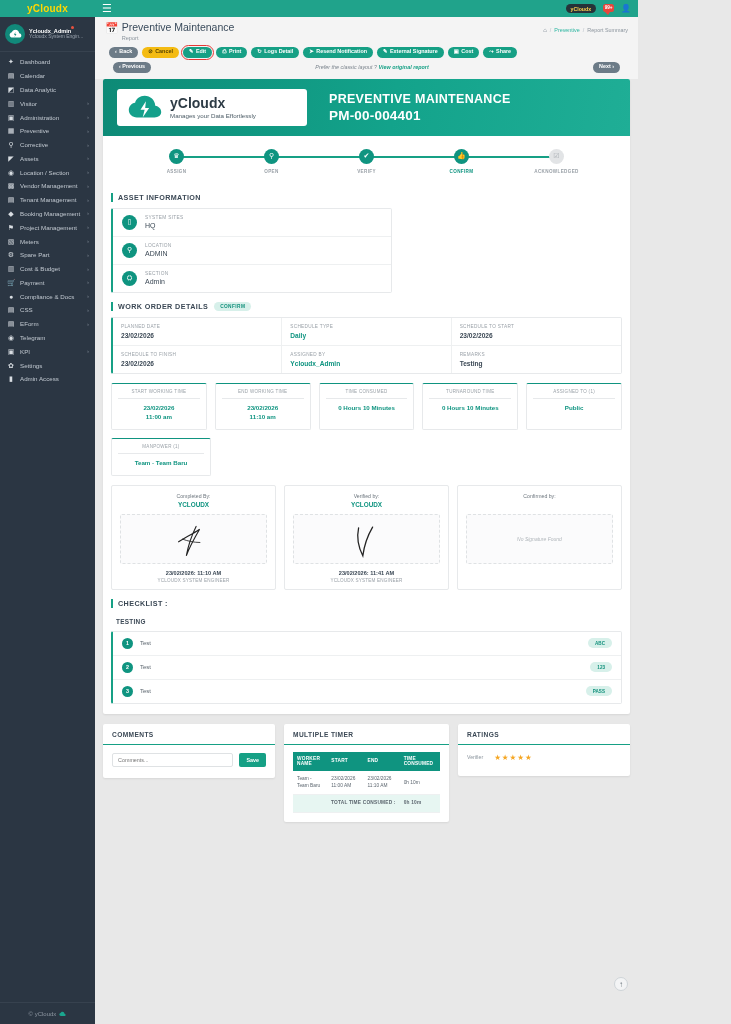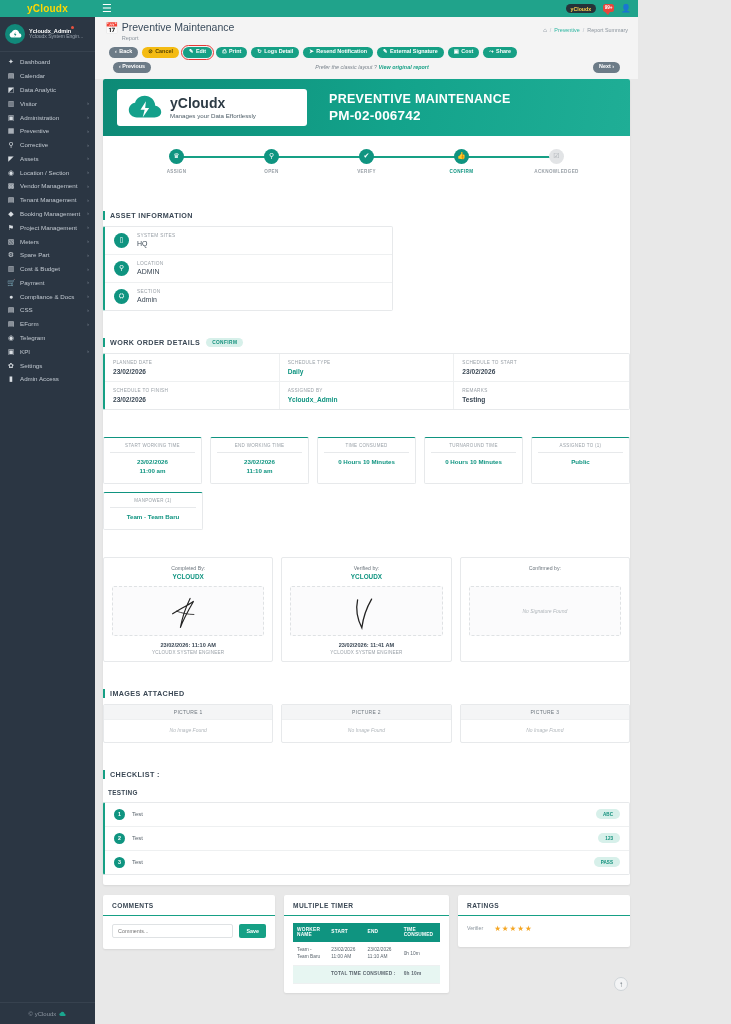--- a/index.html
+++ b/index.html
@@ -149,21 +149,21 @@
     font-size: 7px; z-index: 1; position: relative;
   }
   .step.done .knob { background: #0f9480; color: #fff; }
   .step .slabel {
     margin-top: 5px; font-size: 4.6px; color: #9aa1a8;
     letter-spacing: .35px; font-weight: bold; text-transform: uppercase;
   }
   .step.cur .slabel { color: #0f9480; }
 
   
-  .sec { padding: 0 0; margin-top: 27px; }
+  .sec { padding: 0 8px; margin-top: 9px; }
   .sec-title {
     display: flex; align-items: center; gap: 6px;
     font-size: 7.2px; font-weight: bold; color: #3b4855;
     letter-spacing: .4px; border-left: 2.2px solid #16a085;
     padding-left: 5px; margin-bottom: 6px;
   }
   .chip {
     background: #d7f0ea; color: #12907c; border-radius: 7px;
     font-size: 4.8px; font-weight: bold; padding: 2px 6px; letter-spacing: .4px;
   }
@@ -523,21 +523,21 @@
             <path d="M11 26c-5 0-9-3.6-9-8.2 0-4 3-7.4 7-8C10 5.4 14.4 2 19.6 2 26 2 31 6.8 31.4 13c4 .5 6.6 3.6 6.6 7 0 3.8-3.3 6-7.4 6z" fill="#14a08b"></path>
             <path d="M21 8l-6 9.5h4.6L17.4 26l7.2-10.5h-4.4z" fill="#ffffff"></path>
           </svg>
           <div class="logo-txt">
             <div class="l1">yCloudx</div>
             <div class="l2">Manages your Data Effortlessly</div>
           </div>
         </div>
         <div class="banner-txt">
           <div class="b1">PREVENTIVE MAINTENANCE</div>
-          <div class="b2">PM-02-006742</div>
+          <div class="b2">PM-00-004401</div>
         </div>
       </div>
 
       <div class="stepper" id="stepper">
           <div class="step done">
             <span class="line"></span>
             <span class="knob">♛</span>
             <span class="slabel">ASSIGN</span>
           </div>
           <div class="step done">
@@ -696,39 +696,20 @@
               <div class="ap-who">&nbsp;</div>
               <div class="ap-sig">
                 <span class="ap-nosig">No Signature Found</span>
               </div>
               <div class="ap-date"></div>
               <div class="ap-role"></div>
             </div>
           </div>
       </div>
 
-      <div class="sec">
-        <div class="sec-title">
-          <span>IMAGES ATTACHED</span>
-        </div>
-        <div class="img-wrap" id="imgwrap">
-            <div class="img-card">
-              <div class="img-head">PICTURE 1</div>
-              <div class="img-body">No Image Found</div>
-            </div>
-            <div class="img-card">
-              <div class="img-head">PICTURE 2</div>
-              <div class="img-body">No Image Found</div>
-            </div>
-            <div class="img-card">
-              <div class="img-head">PICTURE 3</div>
-              <div class="img-body">No Image Found</div>
-            </div>
-          </div>
-      </div>
 
       <div class="sec">
         <div class="sec-title">
           <span>CHECKLIST :</span>
         </div>
         <div class="cl-sub">TESTING</div>
         <div class="cl-box" id="clbox">
             <div class="cl-row">
               <span class="cl-num">1</span>
               <span class="cl-txt">Test</span>

